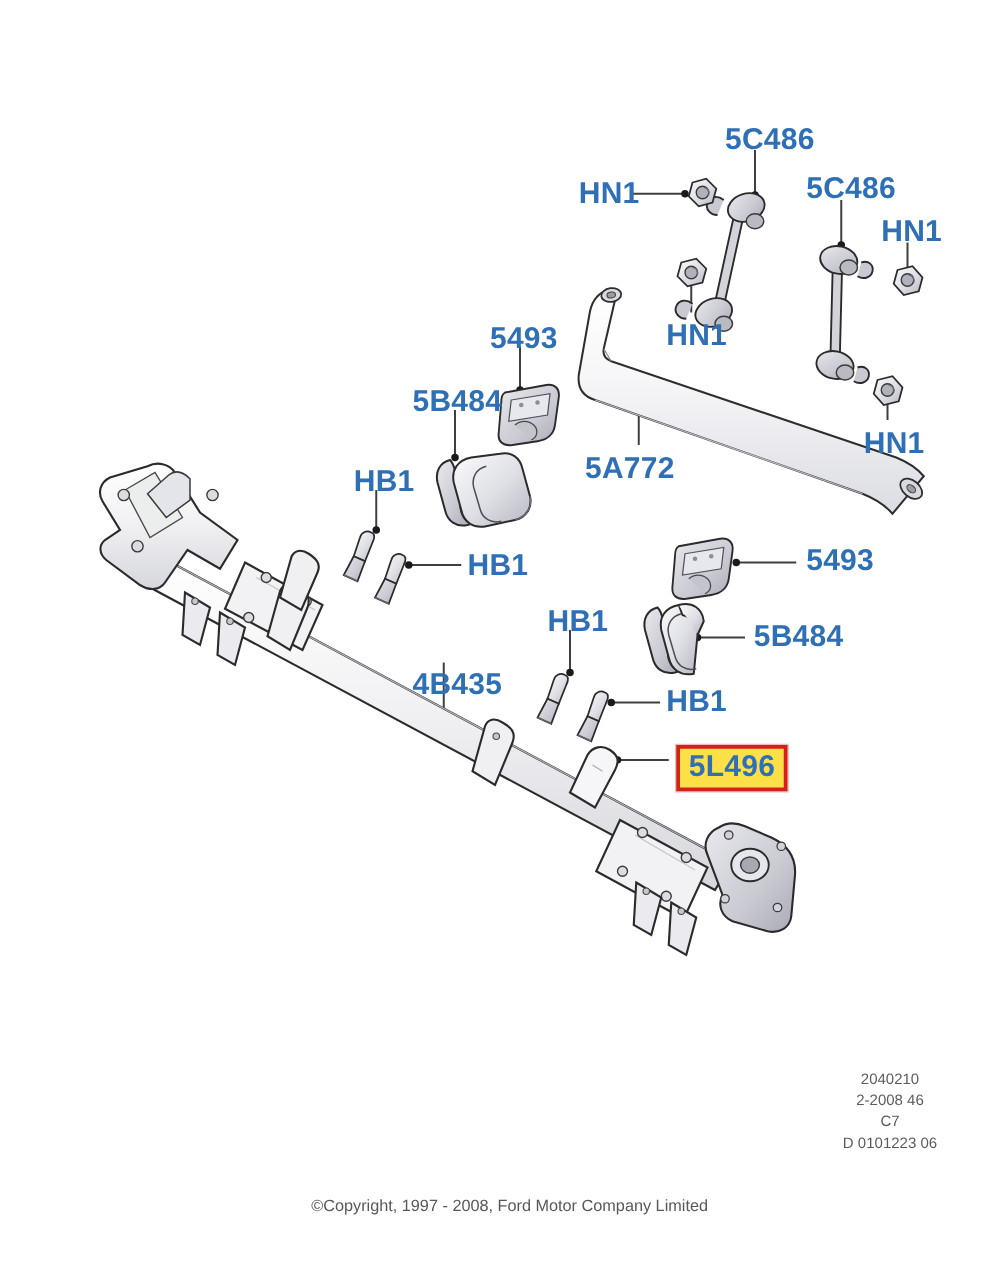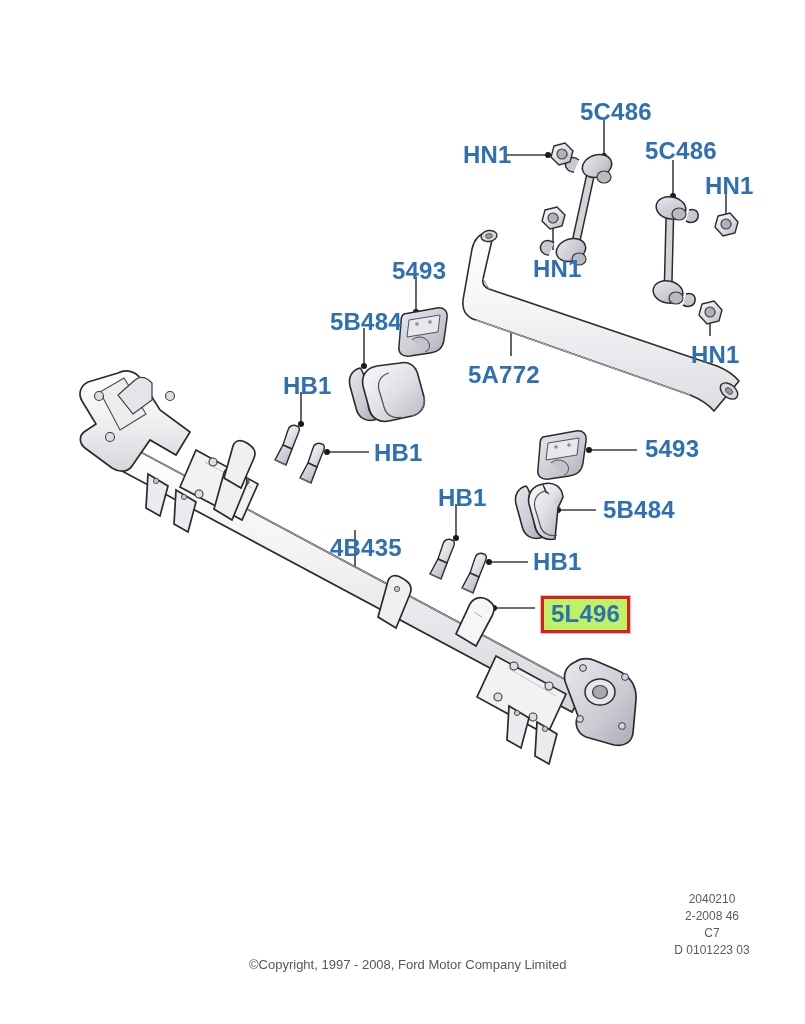--- a/index.html
+++ b/index.html
@@ -31,38 +31,38 @@
     font-weight: bold;
     font-size: 24px;
     letter-spacing: 0.2px;
     white-space: nowrap;
     line-height: 1;
     user-select: none;
   }
   .callout.highlight {
     border: 3px solid #d42020;
     padding: 3px 7px 4px 7px;
-    background: #bef264;
+    background: #fde047;
     box-shadow: 0 0 0 1px #f3b8b8;
   }
 
   
   .footer-copyright {
     position: absolute;
     left: 249px;
     top: 957px;
     font-family: "Liberation Sans", sans-serif;
     font-size: 13px;
     color: #57585a;
     white-space: nowrap;
   }
   .footer-codes {
     position: absolute;
     left: 652px;
-    top: 891px;
+    top: 855px;
     width: 120px;
     text-align: center;
     font-family: "Liberation Sans", sans-serif;
     font-size: 12px;
     color: #5a5b5d;
     line-height: 17px;
   }
   .footer-codes div { white-space: nowrap; }
 </style>
 </head>
@@ -375,16 +375,16 @@
   <div class="callout" style="left:330px; top:536px;">4B435</div>
 
   <div class="callout highlight" style="left:541px; top:596px;">5L496</div>
 
   <div class="footer-copyright">©Copyright, 1997 - 2008, Ford Motor Company Limited</div>
 
   <div class="footer-codes">
     <div>2040210</div>
     <div>2-2008 46</div>
     <div>C7</div>
-    <div>D 0101223 03</div>
+    <div>D 0101223 06</div>
   </div>
 
 </div>
 
 </body></html>

